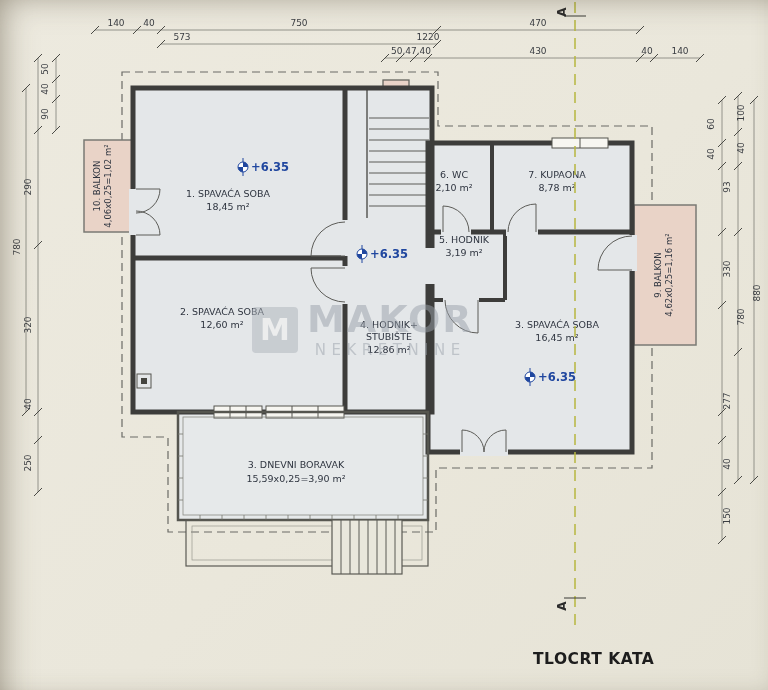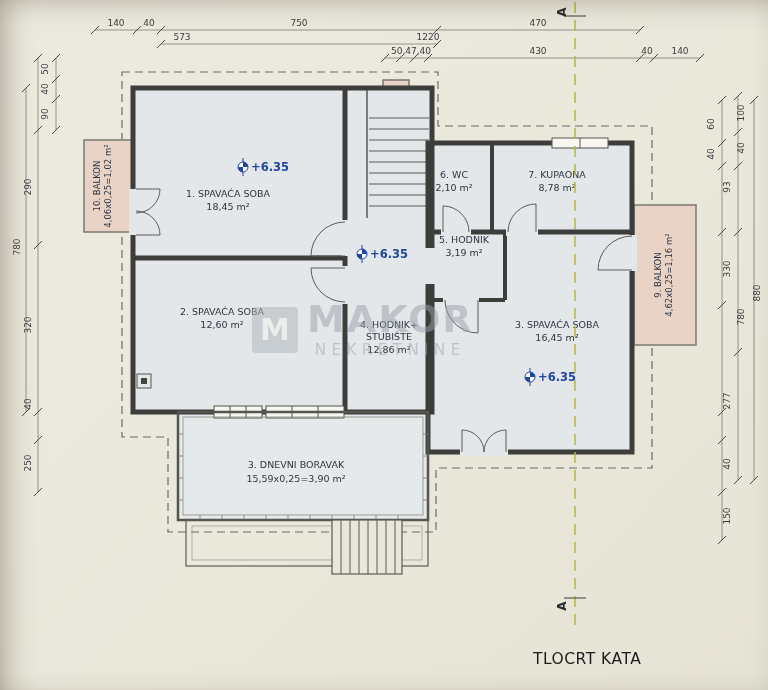--- a/index.html
+++ b/index.html
@@ -22,21 +22,21 @@
   .wm-logo{
     width:46px;height:46px;background:#aeb4bb;color:#f4f4f2;border-radius:4px;
     display:flex;align-items:center;justify-content:center;
     font-size:30px;font-weight:bold;
   }
   .wm-text{display:flex;flex-direction:column;align-items:center;}
   .wm-name{font-size:38px;font-weight:bold;color:#9aa1aa;line-height:1;letter-spacing:2px;}
   .wm-sub{font-size:15px;color:#9aa1aa;letter-spacing:5.5px;margin-top:3px;}
   .plan-title{
     position:absolute;left:533px;top:650px;z-index:6;
-    font-size:15.5px;font-weight:normal;letter-spacing:0.5px;color:#1d1d1d;
+    font-size:15.5px;font-weight:bold;letter-spacing:0.5px;color:#1d1d1d;
   }
   .edge-shadow{
     position:absolute;inset:0;z-index:9;pointer-events:none;
     box-shadow:inset 24px 18px 34px -24px rgba(80,70,50,.55),
                inset -10px -14px 28px -24px rgba(80,70,50,.35);
   }
 </style>
 </head>
 <body>
 

